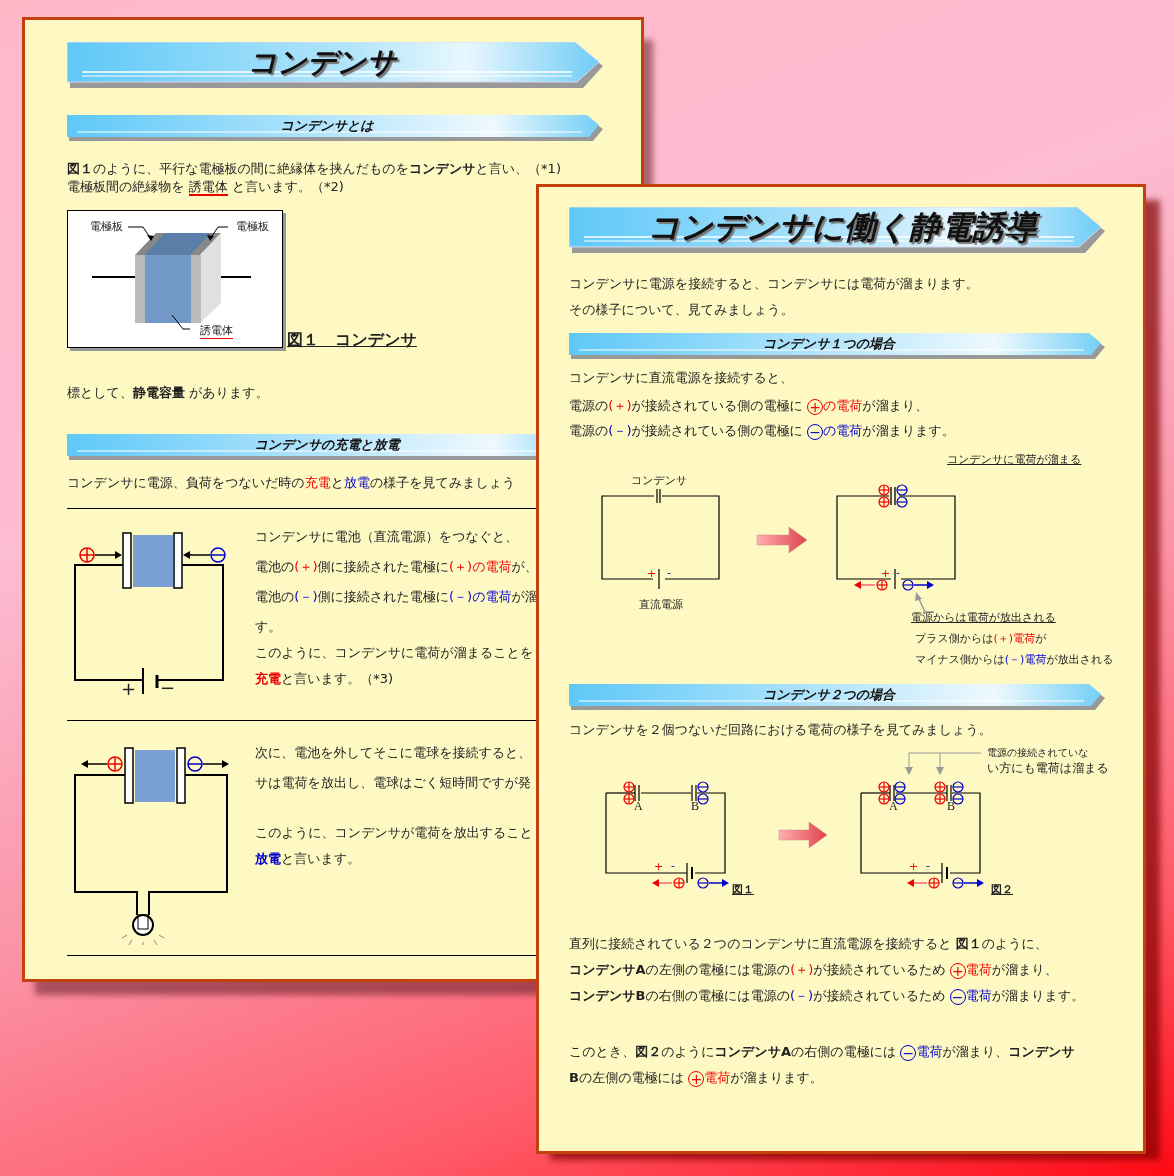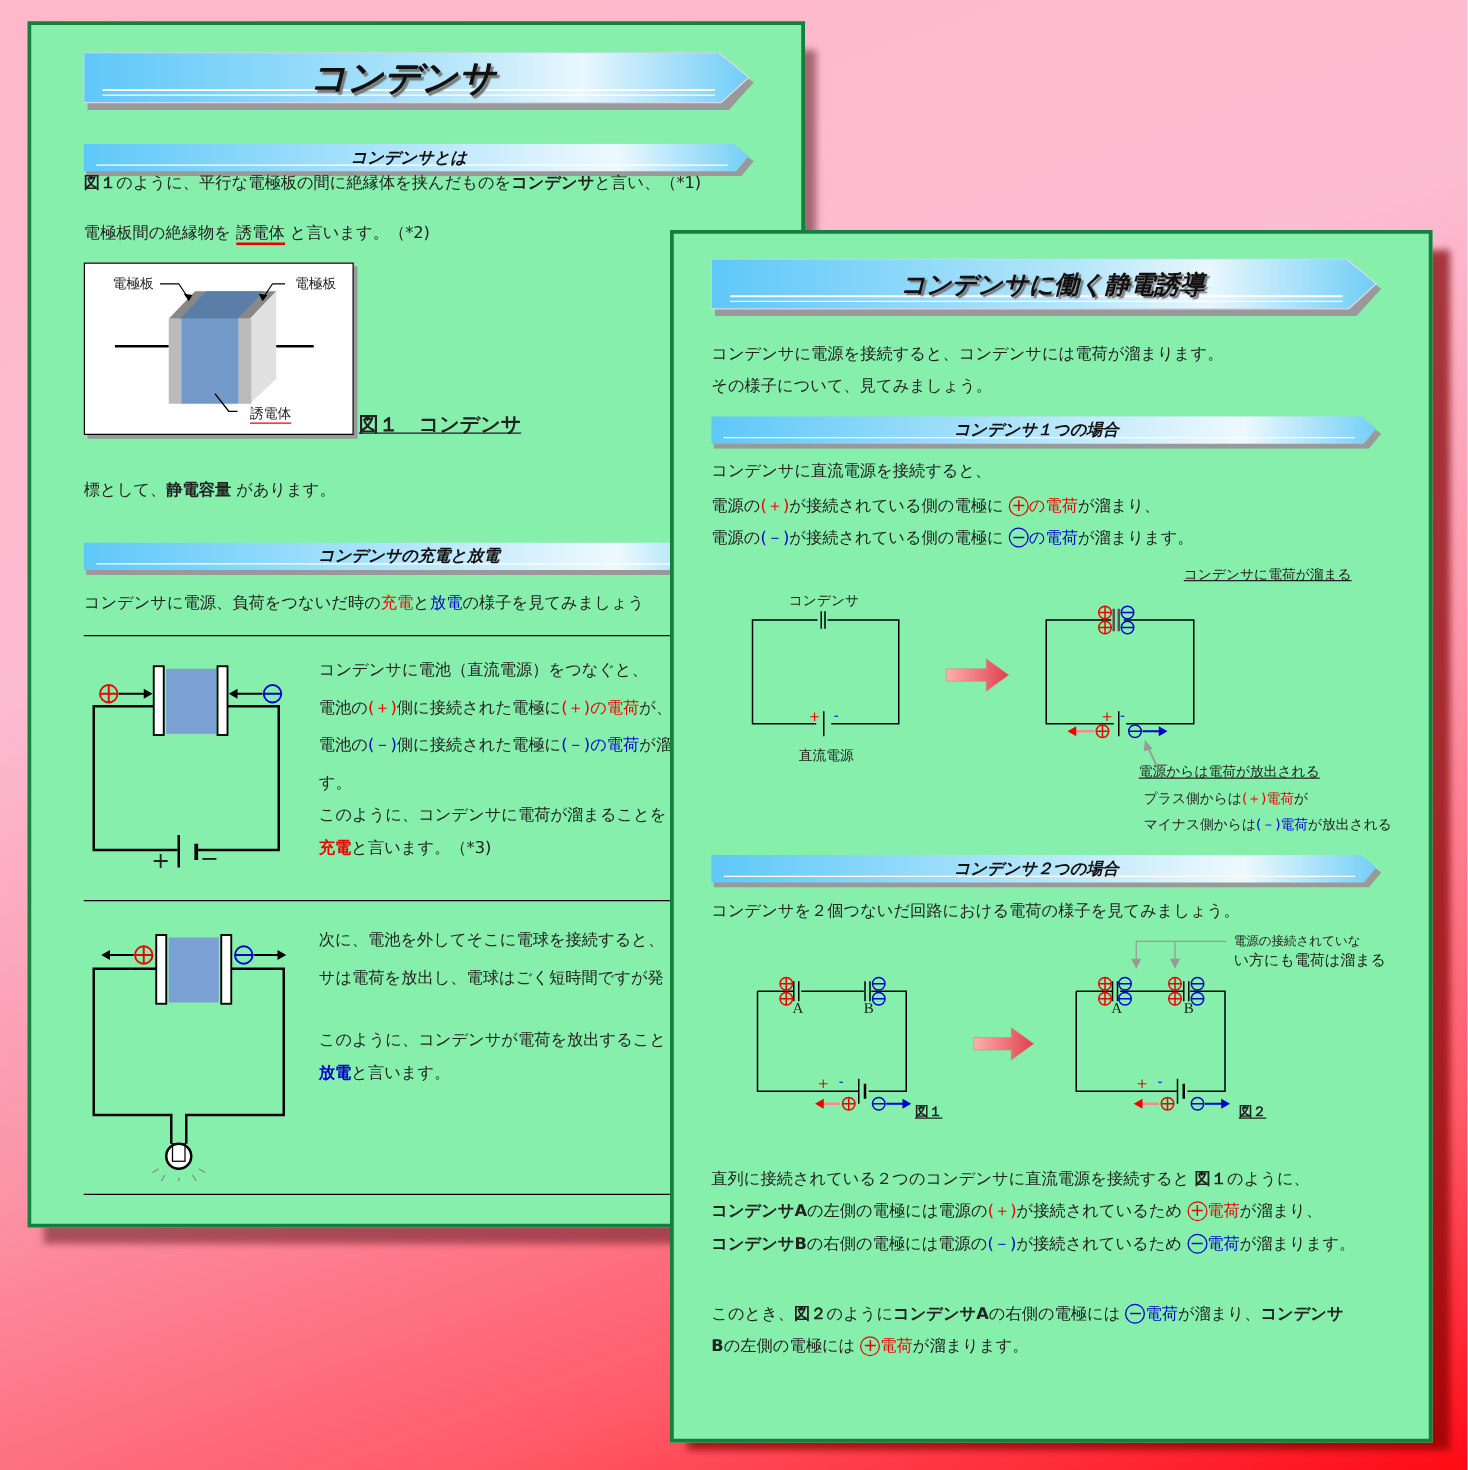--- a/index.html
+++ b/index.html
@@ -2,21 +2,21 @@
 <html><head>
 <meta charset="utf-8">
 <style>
   html,body{margin:0;padding:0;}
   body{
     width:1174px;height:1176px;position:relative;overflow:hidden;
     font-family:"DejaVu Sans","Liberation Sans",sans-serif;
     background:linear-gradient(160deg,#ffb8c8 0%,#fcbcd2 35%,#fb93a6 60%,#ff5a68 82%,#ff0a14 100%);
     color:#222;
   }
-  .page{position:absolute;background:#86efac;border:3px solid #15803d;box-sizing:border-box;}
+  .page{position:absolute;background:#fef9c3;border:3px solid #c2410c;box-sizing:border-box;}
   .shadow{position:absolute;background:rgba(100,30,40,0.55);filter:blur(3px);}
   .banner{position:absolute;height:40px;}
   .banner svg{position:absolute;left:0;top:0;}
   .banner .txt{position:absolute;left:0;right:30px;top:0;text-align:center;font-style:italic;font-weight:bold;
      color:#111;text-shadow:2px 2px 1px #777;}
   .subbanner{position:absolute;height:22px;}
   .subbanner svg{position:absolute;left:0;top:0;}
   .subbanner .txt{position:absolute;left:0;right:20px;top:2px;text-align:center;font-style:italic;font-weight:bold;font-size:13px;color:#111;}
   .p{position:absolute;font-size:13px;line-height:26px;white-space:nowrap;}
   .red{color:#e00;}
@@ -63,21 +63,21 @@
             <stop offset="1" stop-color="#74cff6"></stop>
           </linearGradient>
         </defs>
       <polygon points="2,4 522,4 536,14 526,26 2,26" fill="#999"></polygon>
       <polygon points="0,0 520,0 532,10 522,22 0,22" fill="url(#sb1)"></polygon>
       <line x1="10" y1="17" x2="515" y2="17" stroke="#fff" stroke-width="1"></line>
     </svg>
     <div class="txt">コンデンサとは</div>
   </div>
 
-  <div class="p" style="left:42px;top:114px;text-align:center;">
+  <div class="p" style="left:42px;top:136px;text-align:center;">
     <span class="b">図１</span><span>のように、平行な電極板の間に絶縁体を挟んだものを</span><span class="b">コンデンサ</span><span>と言い、（*1)</span>
   </div>
   <div class="p" style="left:42px;top:154px;">
     <span>電極板間の絶縁物を </span><span class="ul-red">誘電体</span><span> と言います。（*2)</span>
   </div>
 
   <div class="abs" style="left:42px;top:190px;width:214px;height:136px;border:1.5px solid #000;box-shadow:3px 3px 0 #999;background:#fff;">
     <svg width="214" height="136">
       <line x1="24" y1="66" x2="67" y2="66" stroke="#000" stroke-width="2"></line>
       <line x1="140" y1="66" x2="183" y2="66" stroke="#000" stroke-width="2"></line>
@@ -193,21 +193,21 @@
 <div class="shadow" style="left:550px;top:200px;width:610px;height:960px;background:rgba(130,0,0,0.7);"></div>
 <div class="page" style="left:536px;top:184px;width:610px;height:970px;">
 
   <div class="banner" style="left:30px;top:20px;width:540px;">
     <svg width="540" height="46">
       <polygon points="3,5 510,5 536,24 516,46 3,46" fill="#999"></polygon>
       <polygon points="0,0 508,0 532,20 510,40 0,40" fill="url(#bg1)" stroke="#d8d8ee" stroke-width="1"></polygon>
       <line x1="15" y1="30" x2="505" y2="30" stroke="#fff" stroke-width="1.5"></line>
       <line x1="15" y1="34" x2="505" y2="34" stroke="#fff" stroke-width="1"></line>
     </svg>
-    <div class="txt" style="font-size:20px;line-height:40px;padding-left:36px;">コンデンサに働く静電誘導</div>
+    <div class="txt" style="font-size:32px;line-height:40px;padding-left:36px;">コンデンサに働く静電誘導</div>
   </div>
 
   <div class="p" style="left:30px;top:84px;">コンデンサに電源を接続すると、コンデンサには電荷が溜まります。</div>
   <div class="p" style="left:30px;top:110px;">その様子について、見てみましょう。</div>
 
   <div class="subbanner" style="left:30px;top:146px;width:540px;">
     <svg width="540" height="26">
       <polygon points="2,4 522,4 536,14 526,26 2,26" fill="#999"></polygon>
       <polygon points="0,0 520,0 532,10 522,22 0,22" fill="url(#sb1)"></polygon>
       <line x1="10" y1="17" x2="515" y2="17" stroke="#fff" stroke-width="1"></line>

